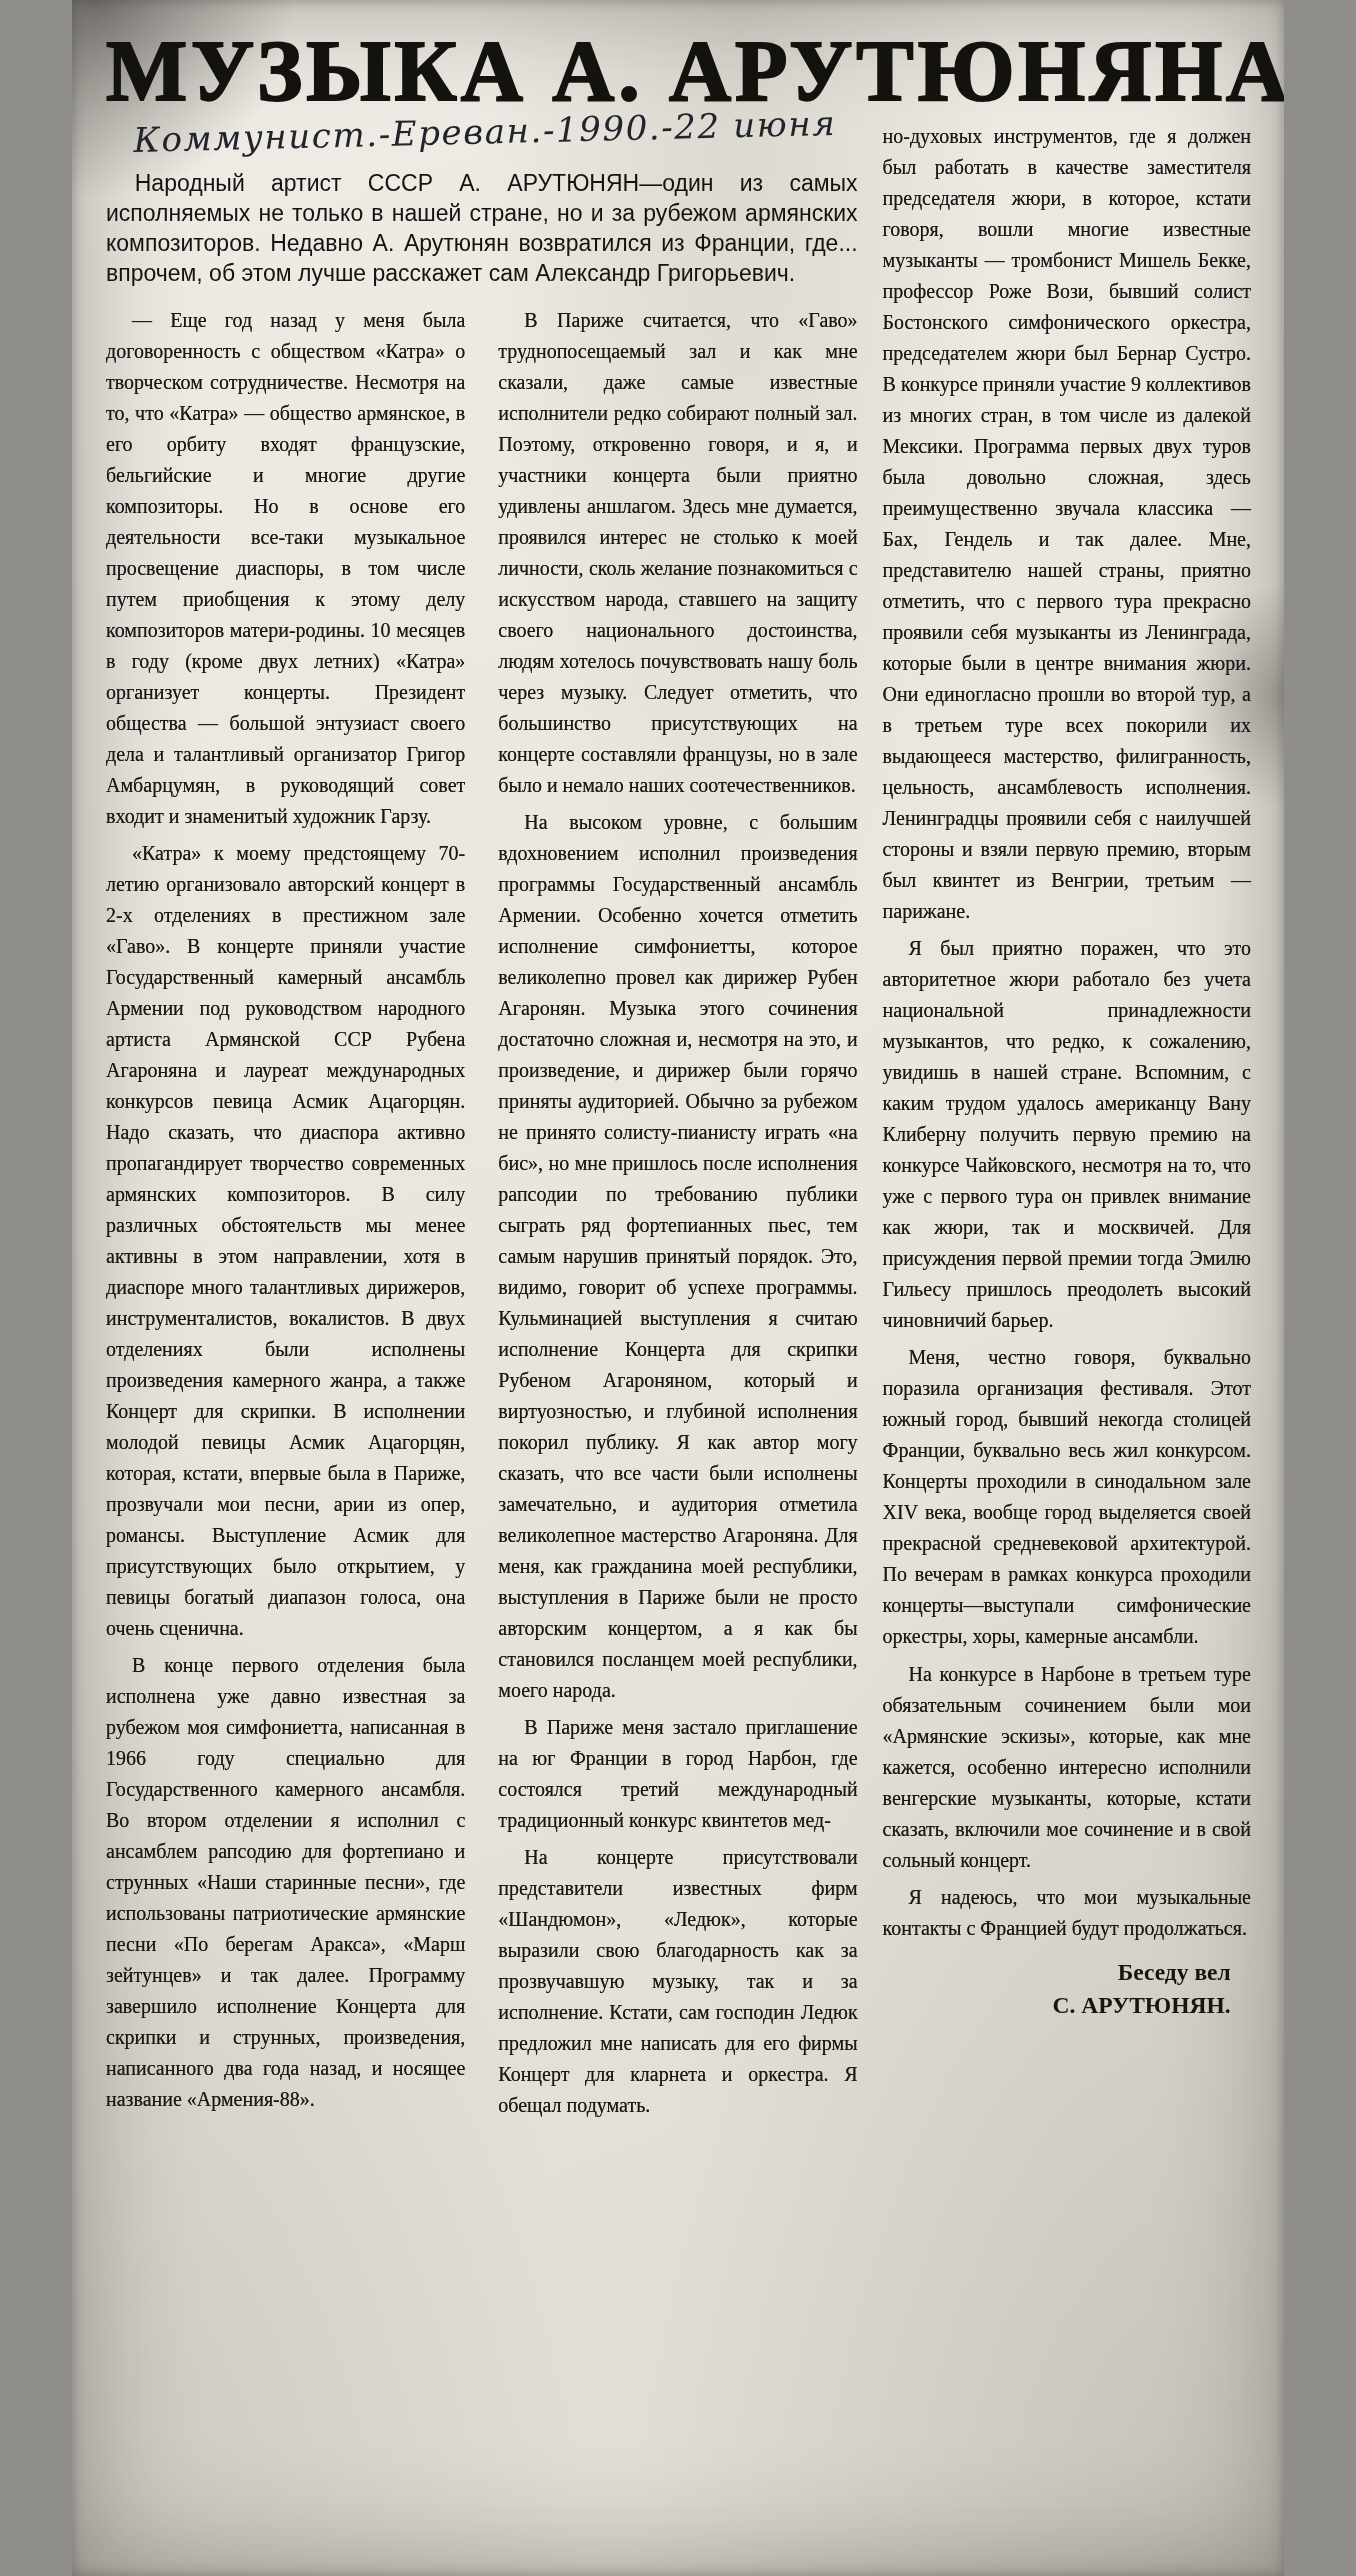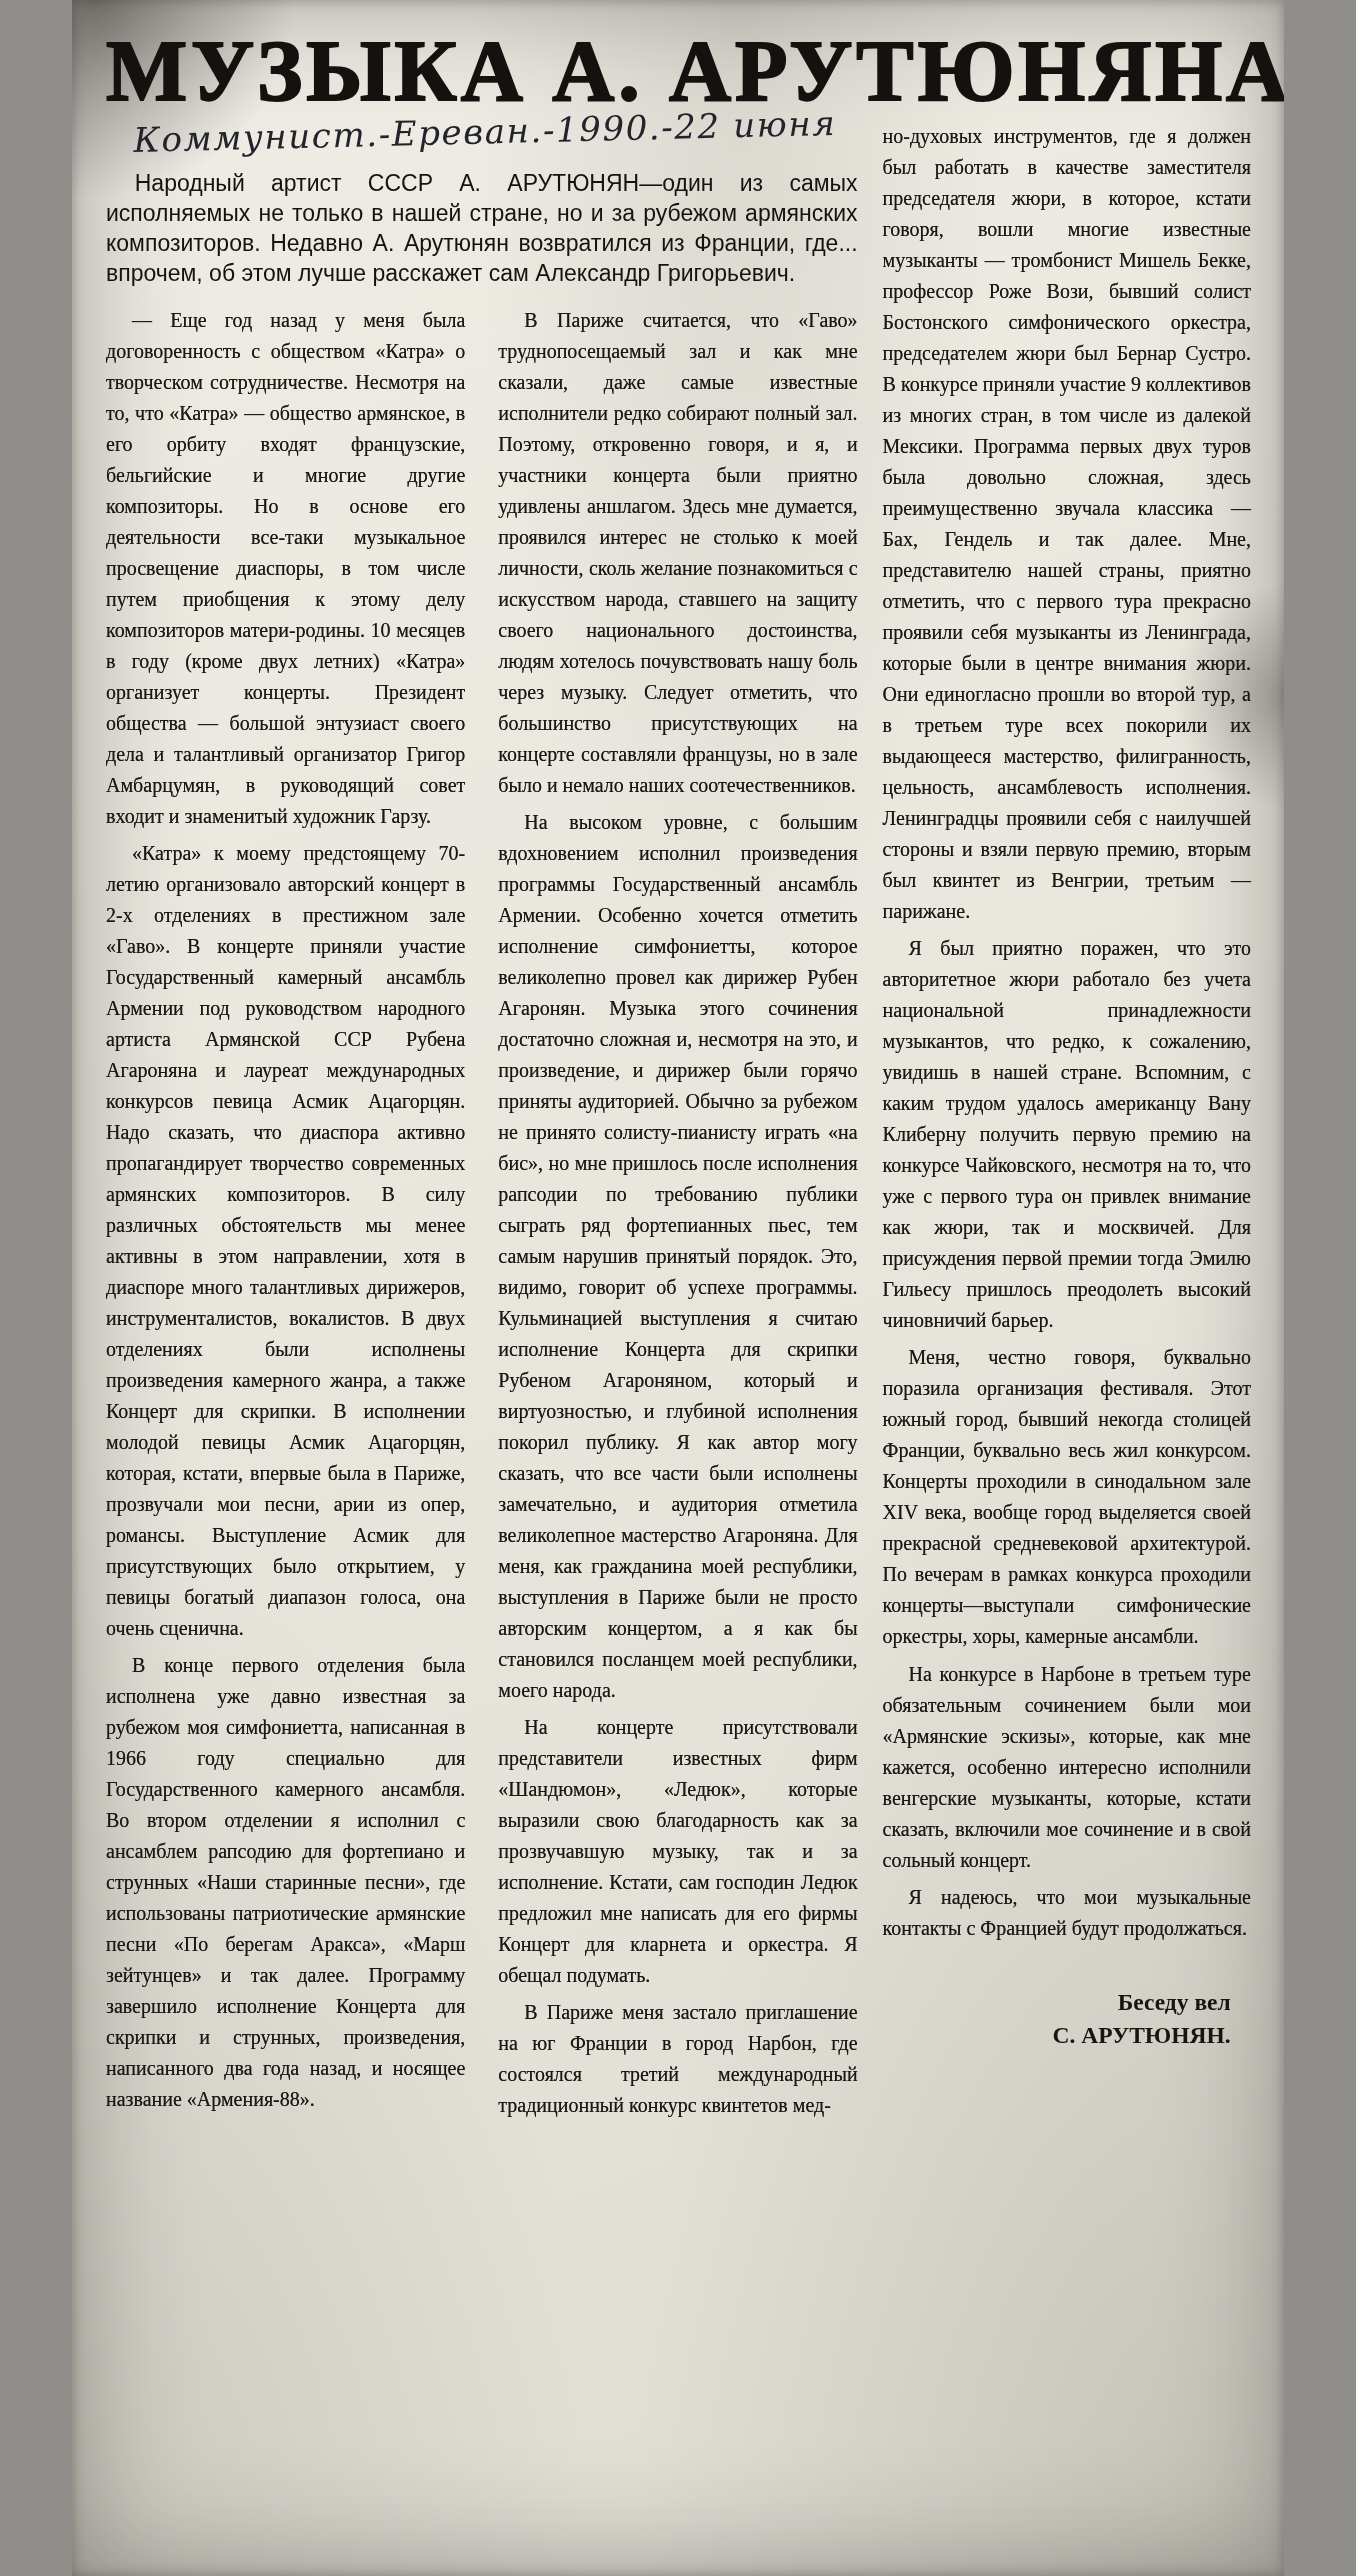--- a/index.html
+++ b/index.html
@@ -76,21 +76,21 @@
     font-size: 20px;
     line-height: 31px;
     text-align: justify;
     text-indent: 1.3em;
     margin: 0 0 6.3px 0;
     hyphens: auto;
     text-shadow: 0 0 0.5px rgba(26,24,20,.75);
   }
   .col3 .para-list .para:first-child { text-indent: 0; }
   .signature {
-    margin-top: 42px;
+    margin-top: 12px;
     text-align: right;
     padding-right: 20.3px;
     font-weight: bold;
     font-size: 23.5px;
     line-height: 33px;
     color: #171512;
   }
 </style>
 </head>
 <body>
@@ -110,22 +110,22 @@
 
       <div class="two-cols">
         <div class="col para-list">
             <p class="para">— Еще год назад у меня была договоренность с обществом «Катра» о творческом сотрудничестве. Несмотря на то, что «Катра» — общество армянское, в его орбиту входят французские, бельгийские и многие другие композиторы. Но в основе его деятельности все-таки музыкальное просвещение диаспоры, в том числе путем приобщения к этому делу композиторов матери-родины. 10 месяцев в году (кроме двух летних) «Катра» организует концерты. Президент общества — большой энтузиаст своего дела и талантливый организатор Григор Амбарцумян, в руководящий совет входит и знаменитый художник Гарзу.</p>
             <p class="para">«Катра» к моему предстоящему 70-летию организовало авторский концерт в 2-х отделениях в престижном зале «Гаво». В концерте приняли участие Государственный камерный ансамбль Армении под руководством народного артиста Армянской ССР Рубена Агароняна и лауреат международных конкурсов певица Асмик Ацагорцян. Надо сказать, что диаспора активно пропагандирует творчество современных армянских композиторов. В силу различных обстоятельств мы менее активны в этом направлении, хотя в диаспоре много талантливых дирижеров, инструменталистов, вокалистов. В двух отделениях были исполнены произведения камерного жанра, а также Концерт для скрипки. В исполнении молодой певицы Асмик Ацагорцян, которая, кстати, впервые была в Париже, прозвучали мои песни, арии из опер, романсы. Выступление Асмик для присутствующих было открытием, у певицы богатый диапазон голоса, она очень сценична.</p>
             <p class="para">В конце первого отделения была исполнена уже давно известная за рубежом моя симфониетта, написанная в 1966 году специально для Государственного камерного ансамбля. Во втором отделении я исполнил с ансамблем рапсодию для фортепиано и струнных «Наши старинные песни», где использованы патриотические армянские песни «По берегам Аракса», «Марш зейтунцев» и так далее. Программу завершило исполнение Концерта для скрипки и струнных, произведения, написанного два года назад, и носящее название «Армения-88».</p>
           </div>
         <div class="col para-list">
             <p class="para">В Париже считается, что «Гаво» труднопосещаемый зал и как мне сказали, даже самые известные исполнители редко собирают полный зал. Поэтому, откровенно говоря, и я, и участники концерта были приятно удивлены аншлагом. Здесь мне думается, проявился интерес не столько к моей личности, сколь желание познакомиться с искусством народа, ставшего на защиту своего национального достоинства, людям хотелось почувствовать нашу боль через музыку. Следует отметить, что большинство присутствующих на концерте составляли французы, но в зале было и немало наших соотечественников.</p>
             <p class="para">На высоком уровне, с большим вдохновением исполнил произведения программы Государственный ансамбль Армении. Особенно хочется отметить исполнение симфониетты, которое великолепно провел как дирижер Рубен Агаронян. Музыка этого сочинения достаточно сложная и, несмотря на это, и произведение, и дирижер были горячо приняты аудиторией. Обычно за рубежом не принято солисту-пианисту играть «на бис», но мне пришлось после исполнения рапсодии по требованию публики сыграть ряд фортепианных пьес, тем самым нарушив принятый порядок. Это, видимо, говорит об успехе программы. Кульминацией выступления я считаю исполнение Концерта для скрипки Рубеном Агароняном, который и виртуозностью, и глубиной исполнения покорил публику. Я как автор могу сказать, что все части были исполнены замечательно, и аудитория отметила великолепное мастерство Агароняна. Для меня, как гражданина моей республики, выступления в Париже были не просто авторским концертом, а я как бы становился посланцем моей республики, моего народа.</p>
+            <p class="para">В Париже меня застало приглашение на юг Франции в город Нарбон, где состоялся третий международный традиционный конкурс квинтетов мед-</p>
             <p class="para">На концерте присутствовали представители известных фирм «Шандюмон», «Ледюк», которые выразили свою благодарность как за прозвучавшую музыку, так и за исполнение. Кстати, сам господин Ледюк предложил мне написать для его фирмы Концерт для кларнета и оркестра. Я обещал подумать.</p>
-            <p class="para">В Париже меня застало приглашение на юг Франции в город Нарбон, где состоялся третий международный традиционный конкурс квинтетов мед-</p>
           </div>
       </div>
     </div>
 
     <div class="col3">
       <div class="para-list">
           <p class="para">но-духовых инструментов, где я должен был работать в качестве заместителя председателя жюри, в которое, кстати говоря, вошли многие известные музыканты — тромбонист Мишель Бекке, профессор Роже Вози, бывший солист Бостонского симфонического оркестра, председателем жюри был Бернар Сустро. В конкурсе приняли участие 9 коллективов из многих стран, в том числе из далекой Мексики. Программа первых двух туров была довольно сложная, здесь преимущественно звучала классика — Бах, Гендель и так далее. Мне, представителю нашей страны, приятно отметить, что с первого тура прекрасно проявили себя музыканты из Ленинграда, которые были в центре внимания жюри. Они единогласно прошли во второй тур, а в третьем туре всех покорили их выдающееся мастерство, филигранность, цельность, ансамблевость исполнения. Ленинградцы проявили себя с наилучшей стороны и взяли первую премию, вторым был квинтет из Венгрии, третьим — парижане.</p>
           <p class="para">Я был приятно поражен, что это авторитетное жюри работало без учета национальной принадлежности музыкантов, что редко, к сожалению, увидишь в нашей стране. Вспомним, с каким трудом удалось американцу Вану Клиберну получить первую премию на конкурсе Чайковского, несмотря на то, что уже с первого тура он привлек внимание как жюри, так и москвичей. Для присуждения первой премии тогда Эмилю Гильесу пришлось преодолеть высокий чиновничий барьер.</p>
           <p class="para">Меня, честно говоря, буквально поразила организация фестиваля. Этот южный город, бывший некогда столицей Франции, буквально весь жил конкурсом. Концерты проходили в синодальном зале XIV века, вообще город выделяется своей прекрасной средневековой архитектурой. По вечерам в рамках конкурса проходили концерты—выступали симфонические оркестры, хоры, камерные ансамбли.</p>
           <p class="para">На конкурсе в Нарбоне в третьем туре обязательным сочинением были мои «Армянские эскизы», которые, как мне кажется, особенно интересно исполнили венгерские музыканты, которые, кстати сказать, включили мое сочинение и в свой сольный концерт.</p>

